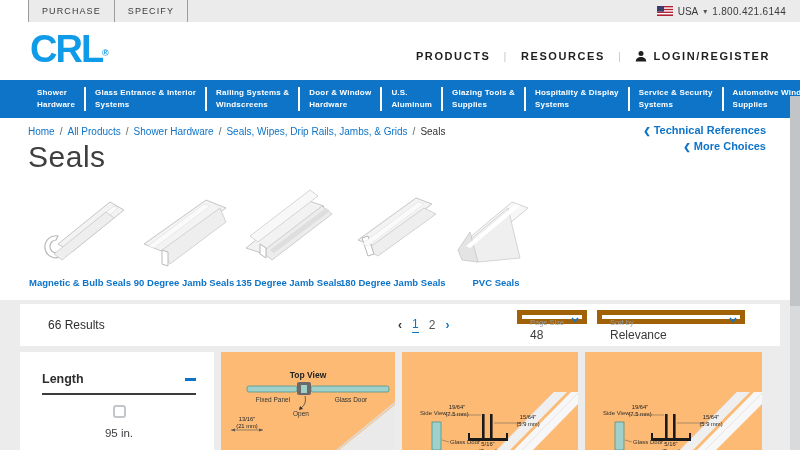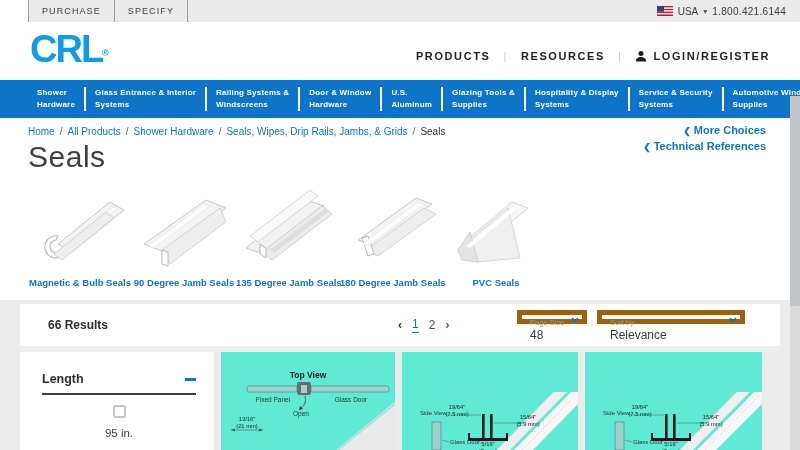--- a/index.html
+++ b/index.html
@@ -43,21 +43,21 @@
 
   
   .categories { position:absolute; left:28px; top:188px; display:flex; }
   .cat { width:104px; text-align:center; cursor:pointer; }
   .cat svg { display:block; margin:0 auto; }
   .cat-label { margin-top:7px; font-size:9.5px; font-weight:bold; color:#0e74c8; white-space:nowrap; }
 
   
   .gray-section { position:absolute; left:0; top:300px; width:800px; height:150px; background:#ececec; }
   .results-bar { position:absolute; left:20px; top:4px; width:760px; height:42px; background:#fff; }
-  .results-count { position:absolute; left:28px; top:14px; font-size:12px; font-weight:bold; color:#2d2d2d; }
+  .results-count { position:absolute; left:28px; top:14px; font-size:12px; font-weight:normal; color:#2d2d2d; }
   .pagination { position:absolute; left:378px; top:0; height:42px; display:flex; align-items:center; gap:10px; font-size:12px; }
   .pg-prev { color:#333; font-weight:bold; cursor:pointer; }
   .pg-next { color:#0e74c8; font-weight:bold; cursor:pointer; }
   .pg-page { color:#555; cursor:pointer; }
   .pg-current { color:#0e74c8; border-bottom:1px solid #0e74c8; padding-bottom:1px; }
   .select-box { position:absolute; top:6px; height:14px; background:#fff; border:5px solid #a16207; padding:3px 0 0 8px; cursor:pointer; }
   .select-box.page-size { left:497px; width:70px; }
   .select-box.sort-by { left:577px; width:148px; }
   .select-label { font-size:7.5px; color:#979da2; }
   .select-value { font-size:12px; color:#3a3a3a; margin-top:1px; }
@@ -66,21 +66,21 @@
   
   .sidebar { position:absolute; left:20px; top:52px; width:194px; height:98px; background:#fff; padding:20px 18px 0 22px; }
   .filter-head { display:flex; justify-content:space-between; align-items:center; border-bottom:2px solid #3c3c3c; padding-bottom:7px; }
   .filter-title { font-size:12.5px; font-weight:bold; color:#2e2e2e; }
   .minus-icon { width:11px; height:3px; background:#0e74c8; cursor:pointer; }
   .filter-opt { display:flex; align-items:center; gap:9px; margin-top:10px; font-size:11.5px; color:#3b3e41; cursor:pointer;flex-direction:column; }
   .cb { width:13px; height:13px; border:2px solid #c3c6c9; border-radius:3px; background:#fff; flex:0 0 auto; }
   .opt-count { color:#9ba1a6; }
 
   
-  .tile { position:absolute; top:52px; height:98px; background:#5eead4; overflow:hidden; cursor:pointer; }
+  .tile { position:absolute; top:52px; height:98px; background:#fdba74; overflow:hidden; cursor:pointer; }
   .tile-1 { left:221px; width:174px; }
   .tile-2 { left:402px; width:176px; }
   .tile-3 { left:585px; width:177px; }
   .tile svg { position:absolute; left:0; top:0; }
   .dlabel { position:absolute; color:#333; line-height:1.25; }
   .dl-title { font-size:8.5px; font-weight:bold; color:#222; }
   .dl-sm { font-size:6.5px; }
   .dl-dim { font-size:5.8px; color:#222; white-space:pre-line; text-align:center; }
 
   
@@ -181,22 +181,22 @@
   <span class="crumb">All Products</span>
   <span class="crumb-sep">/</span>
   <span class="crumb">Shower Hardware</span>
   <span class="crumb-sep">/</span>
   <span class="crumb">Seals, Wipes, Drip Rails, Jambs, &amp; Grids</span>
   <span class="crumb-sep">/</span>
   <span class="crumb-current">Seals</span>
 </div>
 
 <div class="side-links">
+  <div class="side-link"><span class="side-chev">❮</span><span>Technical References</span></div>
   <div class="side-link"><span class="side-chev">❮</span><span>More Choices</span></div>
-  <div class="side-link"><span class="side-chev">❮</span><span>Technical References</span></div>
 </div>
 
 <h1 class="page-title">Seals</h1>
 
 <div class="categories">
   <div class="cat">
     <svg width="96" height="82" viewBox="0 0 96 82">
       <polygon points="26,56 78,14 92,22 40,64" fill="#f3f3f3" stroke="#c6c6c6" stroke-width="1"></polygon>
       <polygon points="30,60 82,18 86,20 34,62" fill="#fafafa" stroke="#d9d9d9" stroke-width="0.6"></polygon>
       <path d="M26 48 a11 11 0 1 0 2 21 l-3 -4 a6 6 0 1 1 -1 -13 Z" fill="#ffffff" stroke="#b9b9b9" stroke-width="1.2"></path>

